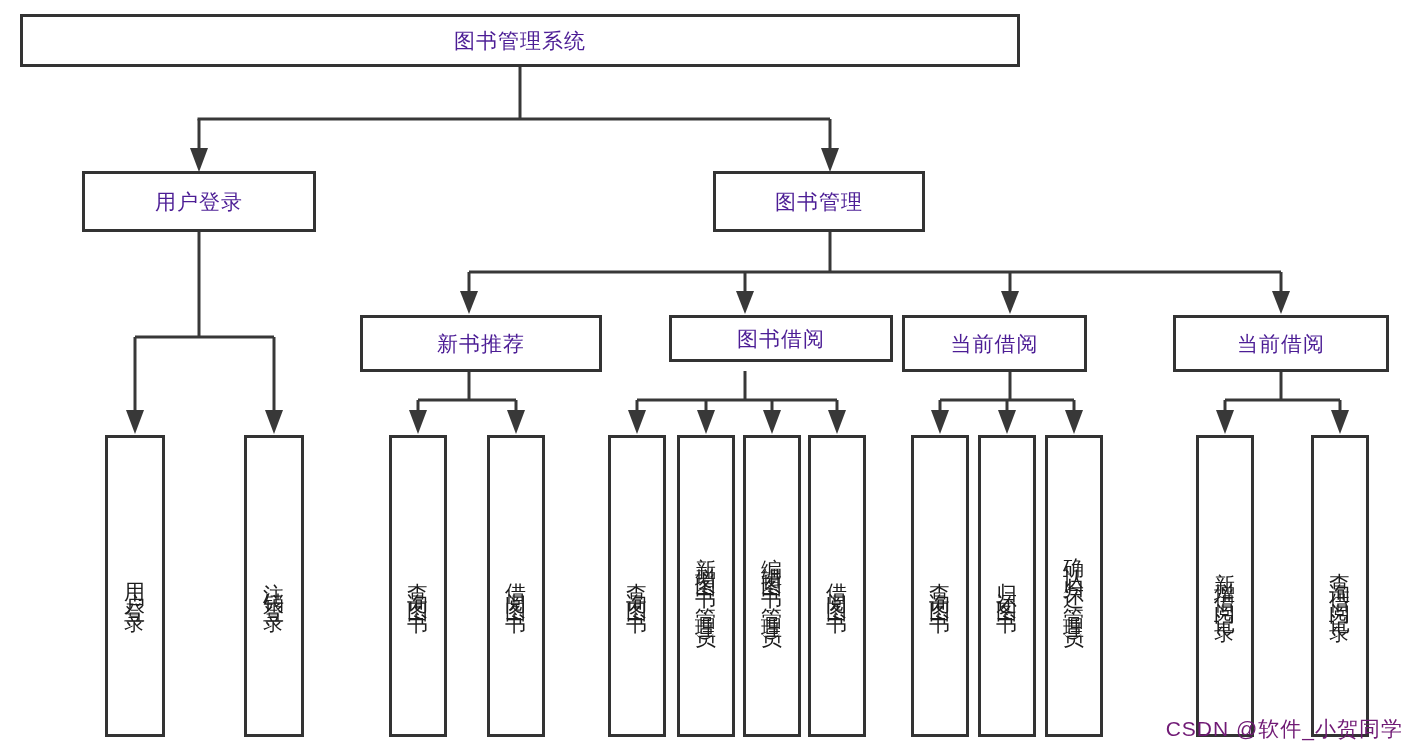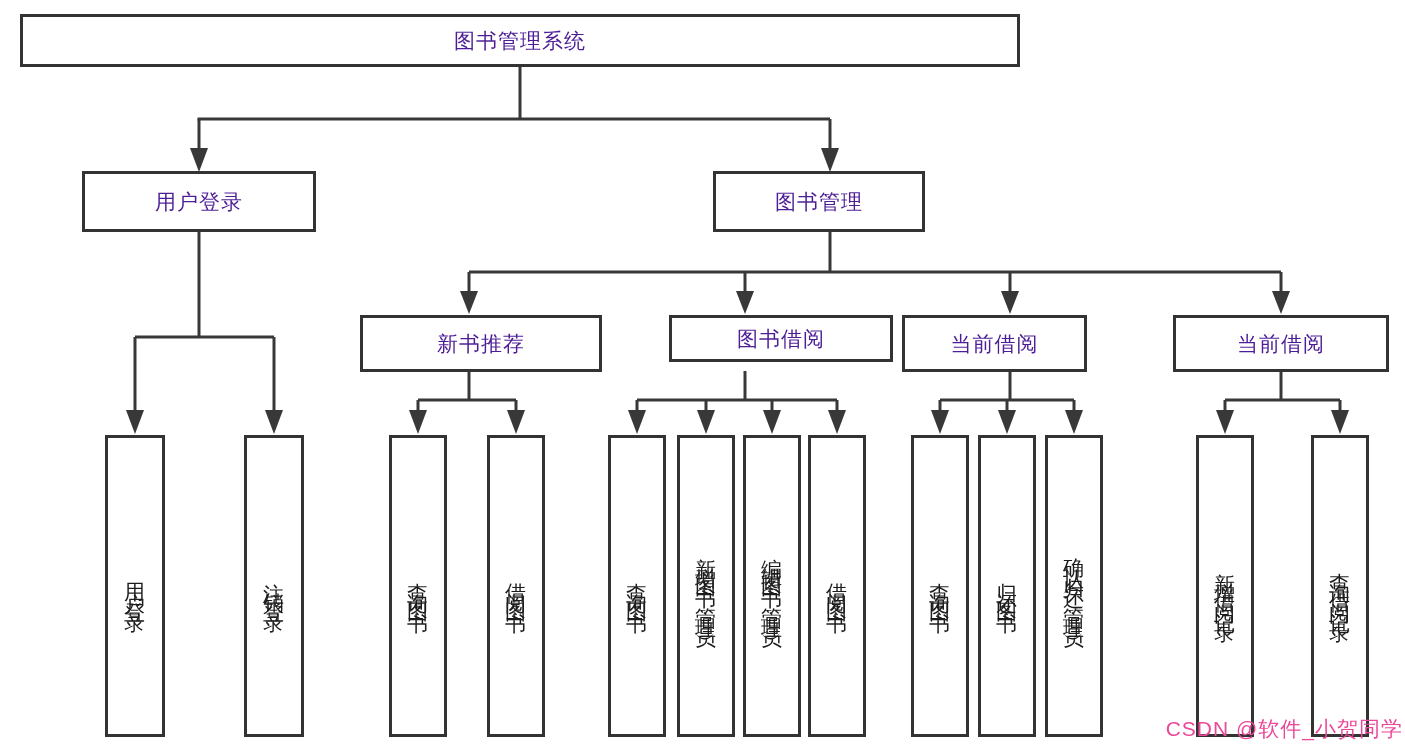--- a/index.html
+++ b/index.html
@@ -28,21 +28,21 @@
     text-orientation:mixed;
     font-size:21px;color:#1c1c1c;
     letter-spacing:10px;
     line-height:1;
     white-space:nowrap;
   }
   .watermark{
     position:absolute;
     right:2px;bottom:4px;
     font-size:21px;
-    color:#ec4899;
+    color:#701a75;
     letter-spacing:1px;
     z-index:5;
     white-space:nowrap;
   }
 </style>
 </head>
 <body>
 
 <div class="stage">
 

